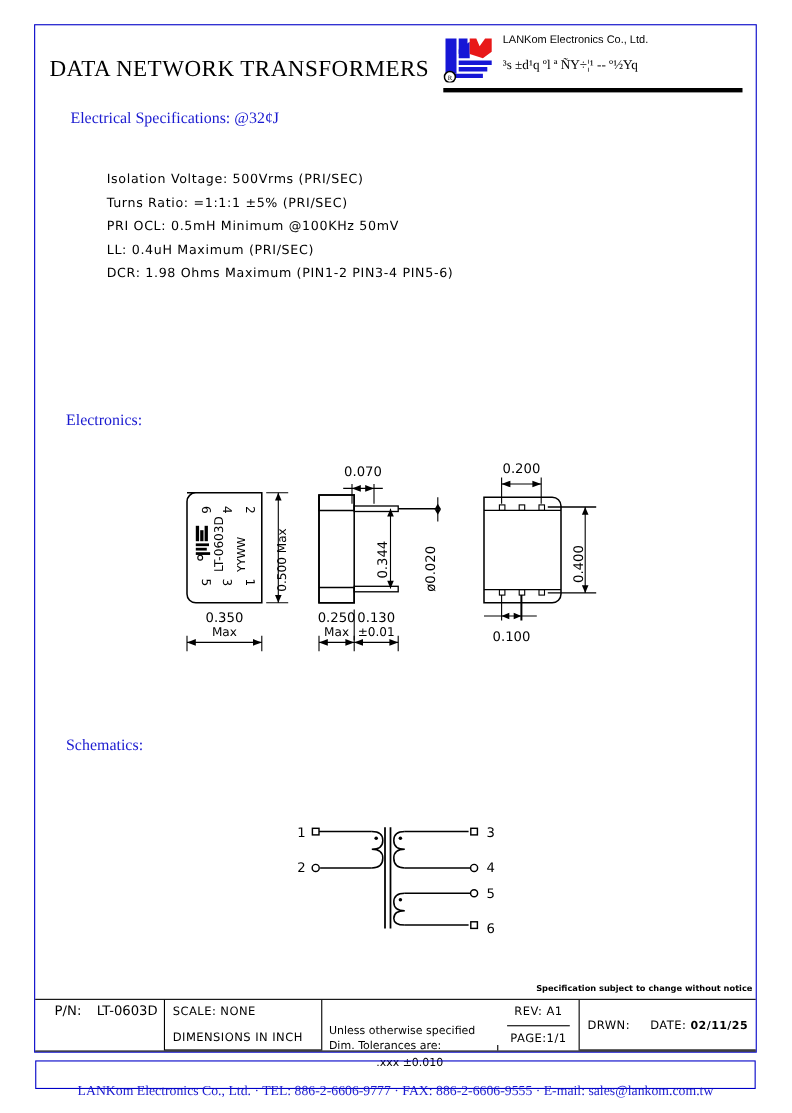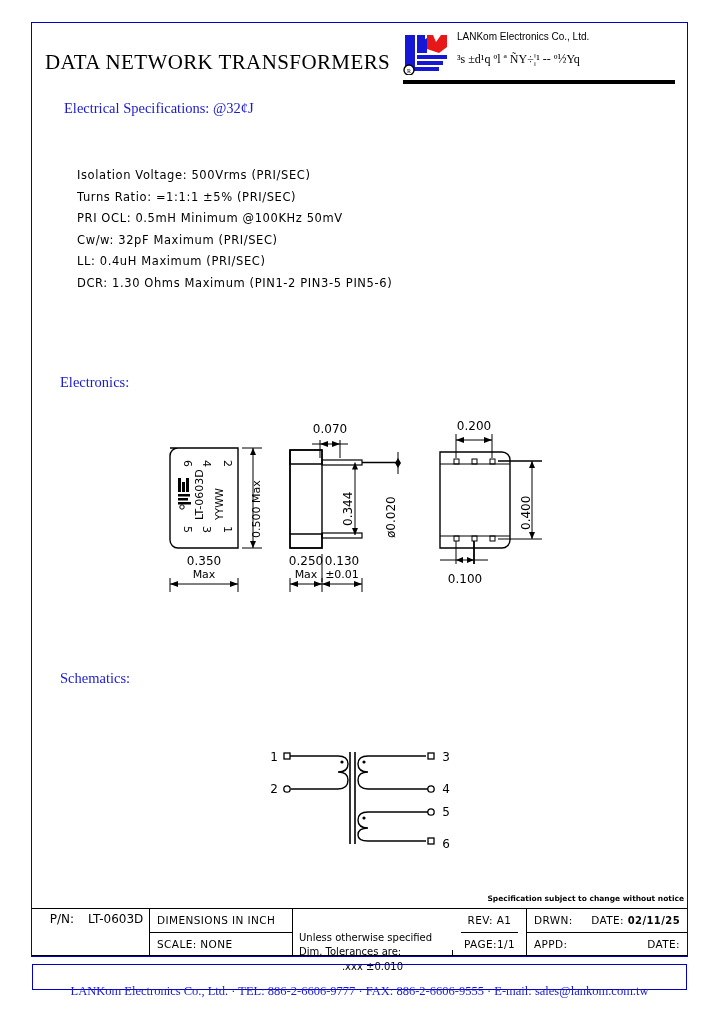--- a/index.html
+++ b/index.html
@@ -88,24 +88,23 @@
     color: #1a1ad0;
     white-space: nowrap;
   }
   #heading-electrical { left: 64px; top: 100px; }
   #heading-mechanicals { left: 60px; top: 374px; }
   #heading-schematics { left: 60px; top: 670px; }
 
   
   #spec-list {
     position: absolute;
-    left: 77px;
+    left: 97px;
     top: 152px;
     width: 470px;
-    margin-top: 13px;
   }
   #spec-list .spec-line {
     font-family: "DejaVu Sans", sans-serif;
     font-size: 11.5px;
     color: #000000;
     letter-spacing: 0.6px;
     line-height: 21.5px;
     white-space: nowrap;
   }
 
@@ -246,23 +245,22 @@
 <div class="section-heading" id="heading-electrical">Electrical Specifications: @32¢J</div>
 
 <div class="section-heading" id="heading-mechanicals">Electronics:</div>
 
 <div class="section-heading" id="heading-schematics">Schematics:</div>
 
 <div id="spec-list">
   <div class="spec-line">Isolation  Voltage:  500Vrms  (PRI/SEC)</div>
   <div class="spec-line">Turns  Ratio:  =1:1:1  ±5%  (PRI/SEC)</div>
   <div class="spec-line">PRI  OCL:  0.5mH  Minimum  @100KHz  50mV</div>
-  <div class="spec-line">Cw/w:  32pF  Maximum  (PRI/SEC)</div>
   <div class="spec-line">LL:  0.4uH  Maximum  (PRI/SEC)</div>
-  <div class="spec-line">DCR:  1.30  Ohms  Maximum  (PIN1-2  PIN3-5  PIN5-6)</div>
+  <div class="spec-line">DCR:  1.98  Ohms  Maximum  (PIN1-2  PIN3-4  PIN5-6)</div>
 </div>
 
 <div id="mech-area">
   <svg class="dwg" width="460" height="200" viewBox="0 0 460 200" font-family="DejaVu Sans, sans-serif" font-size="11" fill="#000">
 
     <g>
 
       <path d="M20 40 L88 40 L88 140 L28 140 A8 8 0 0 1 20 132 L20 48 A8 8 0 0 1 28 40 Z" fill="none" stroke="#000" stroke-width="1.4"></path>
 
       <text transform="translate(34,52) rotate(90)">6</text>
@@ -429,22 +427,22 @@
 <div id="title-block">
 
   <div class="tb-col col-pn">
     <div class="pn-stack">
       <span>P/N:</span>
       <span class="pn-val">LT-0603D</span>
     </div>
   </div>
 
   <div class="tb-col col-dims">
+    <div class="tb-cell">SCALE: NONE</div>
     <div class="tb-cell divided">DIMENSIONS  IN  INCH</div>
-    <div class="tb-cell">SCALE: NONE</div>
   </div>
 
   <div class="tb-col col-tol">
     <div class="tol-stack">
       <span>Unless  otherwise  specified</span>
       <span>Dim. Tolerances  are:</span>
       <span class="tol-3">.xxx  ±0.010</span>
     </div>
   </div>
 
@@ -456,24 +454,18 @@
   <div class="tb-col col-drwn">
     <div class="tb-cell divided">
       <div class="drwn-row">
         <span>DRWN:</span>
         <span>
           <span>DATE:</span>
           <span class="date-val">02/11/25</span>
         </span>
       </div>
     </div>
-    <div class="tb-cell">
-      <div class="drwn-row">
-        <span>APPD:</span>
-        <span>DATE:</span>
-      </div>
-    </div>
   </div>
 </div>
 
 <div id="footer-bar">
   <span id="footer-text">LANKom Electronics Co., Ltd.  ·  TEL: 886-2-6606-9777 ·  FAX: 886-2-6606-9555 ·  E-mail: sales@lankom.com.tw</span>
 </div>
 
 </body></html>

